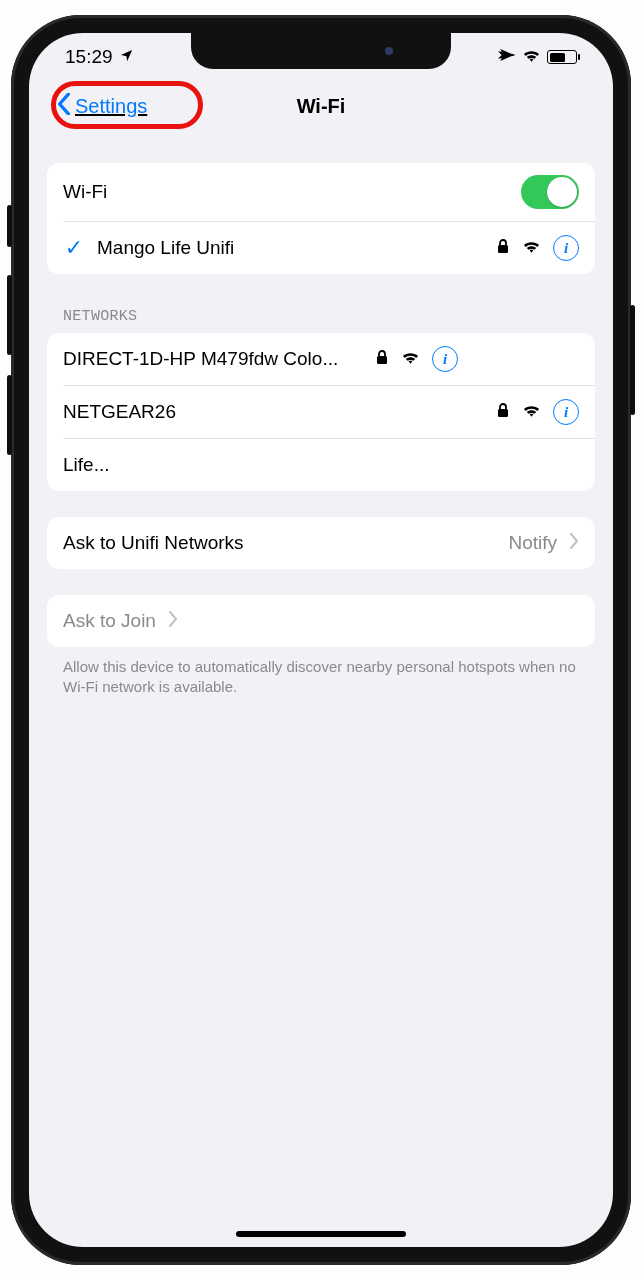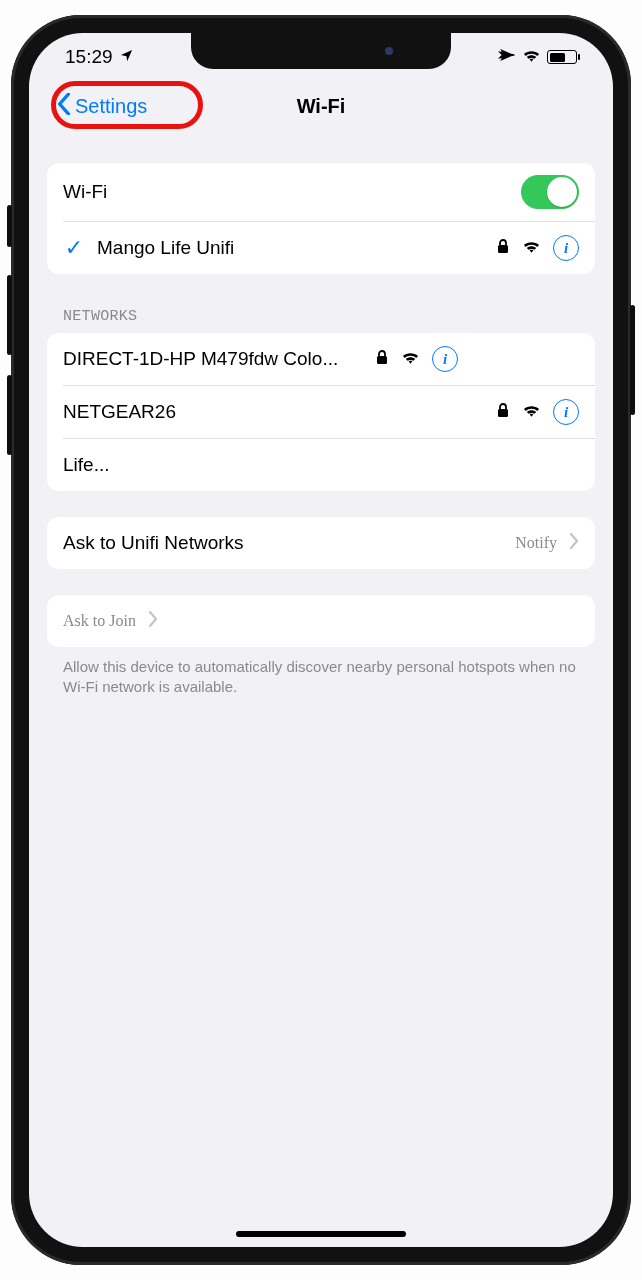--- a/index.html
+++ b/index.html
@@ -58,20 +58,21 @@
     font-weight: 400;
   }
   .statusbar .left { display:flex; align-items:center; gap:6px; }
   .statusbar .right { display:flex; align-items:center; gap:6px; }
   .navbar {
     height: 50px;
     display:flex;
     align-items:center;
     position: relative;
     padding: 0 16px;
+    text-decoration: underline;
   }
   .back {
     display:flex;
     align-items:center;
     color:#007aff;
     font-size:20px;
     gap:4px;
     position: relative;
     z-index:2;
     padding: 6px 12px;
@@ -119,21 +120,21 @@
   .check { color:#007aff; font-size:22px; width:22px; text-align:center;}
   .icons { display:flex; align-items:center; gap:12px; }
   .info-icon {
     width:26px;height:26px;border:1.7px solid #007aff;border-radius:50%;
     display:flex;align-items:center;justify-content:center;color:#007aff;font-size:15px;
     font-family: Georgia, serif; font-style:italic; font-weight:600;
   }
   .section-header{
     font-size:15px; color:#8a8a8e; padding: 34px 16px 8px 16px; letter-spacing:0.3px;font-family:Liberation Mono, monospace;
   }
-  .row .value { color:#8a8a8e; font-size:16px;font-family:Liberation Serif, serif; }
+  .row .value { color:#8a8a8e; font-size:19px; }
   .chev-right { color:#c4c4c7; }
   .footer-text{
     color:#8a8a8e; font-size:15px; line-height:1.35; padding:10px 16px 0 16px;
   }
   .spacer { height:26px; }
   .home-indicator{
     position:absolute; bottom:10px; left:50%; transform:translateX(-50%);
     width:170px; height:6px; background:#000; border-radius:3px;
   }
   

